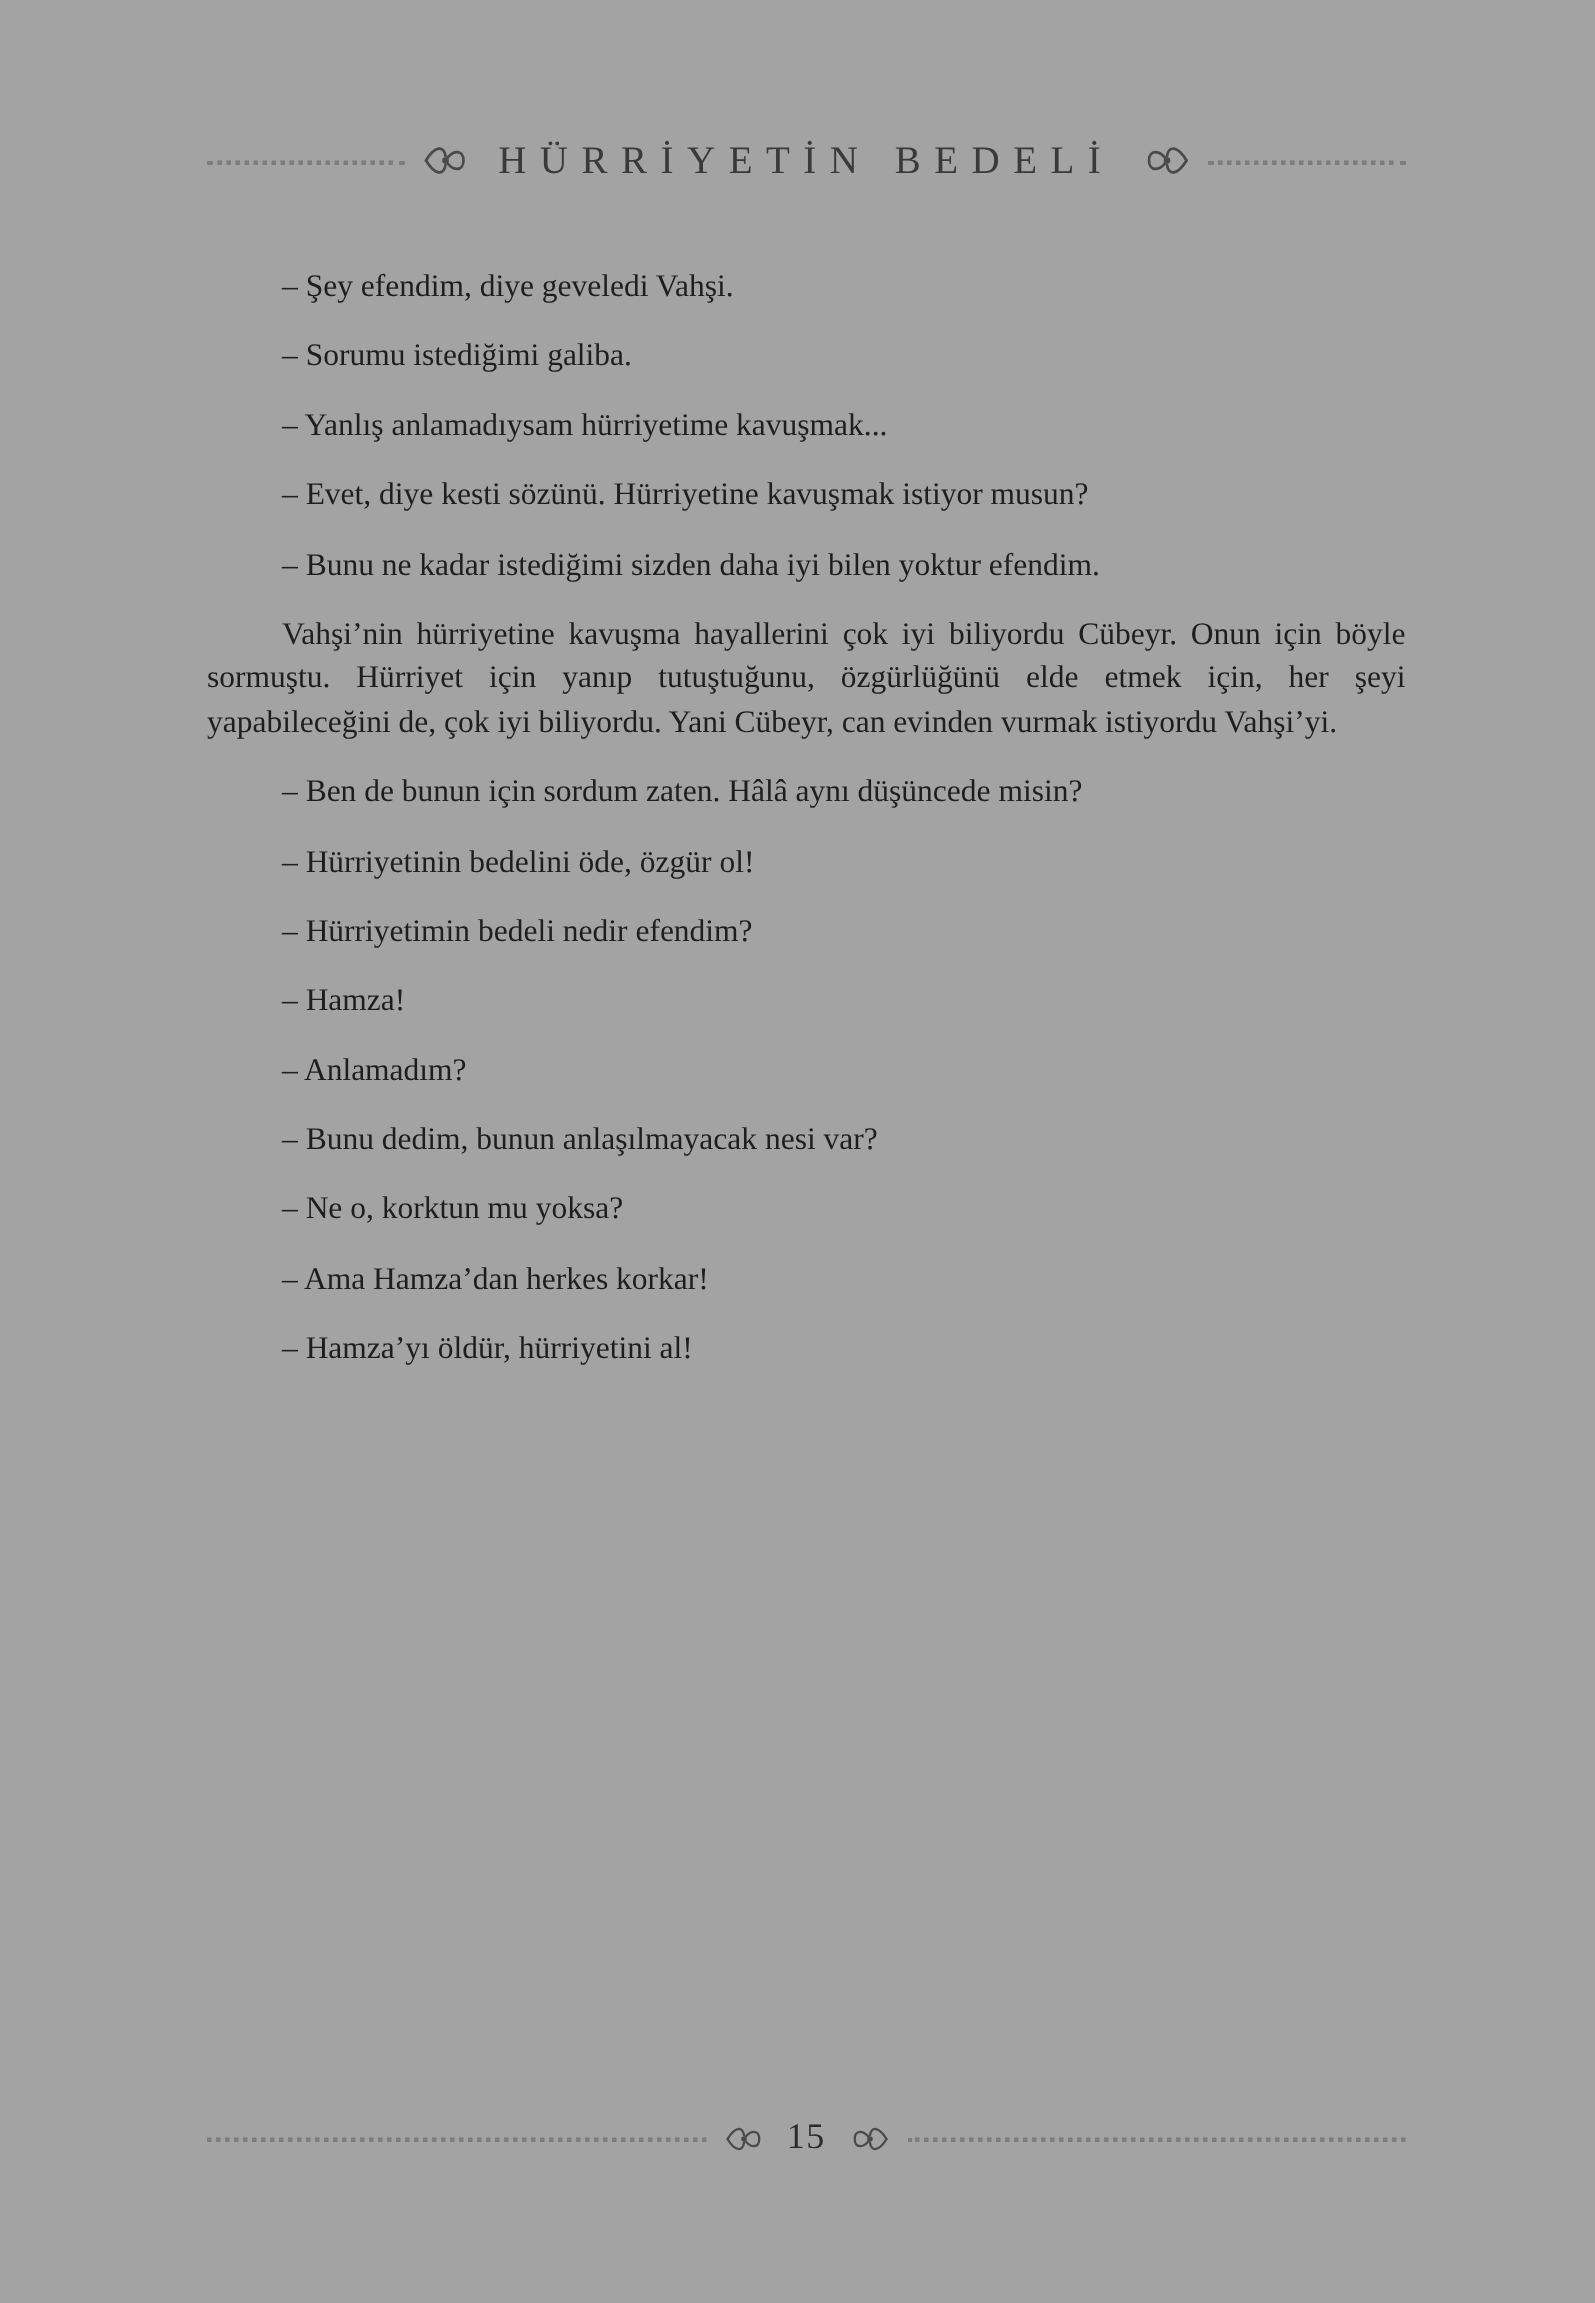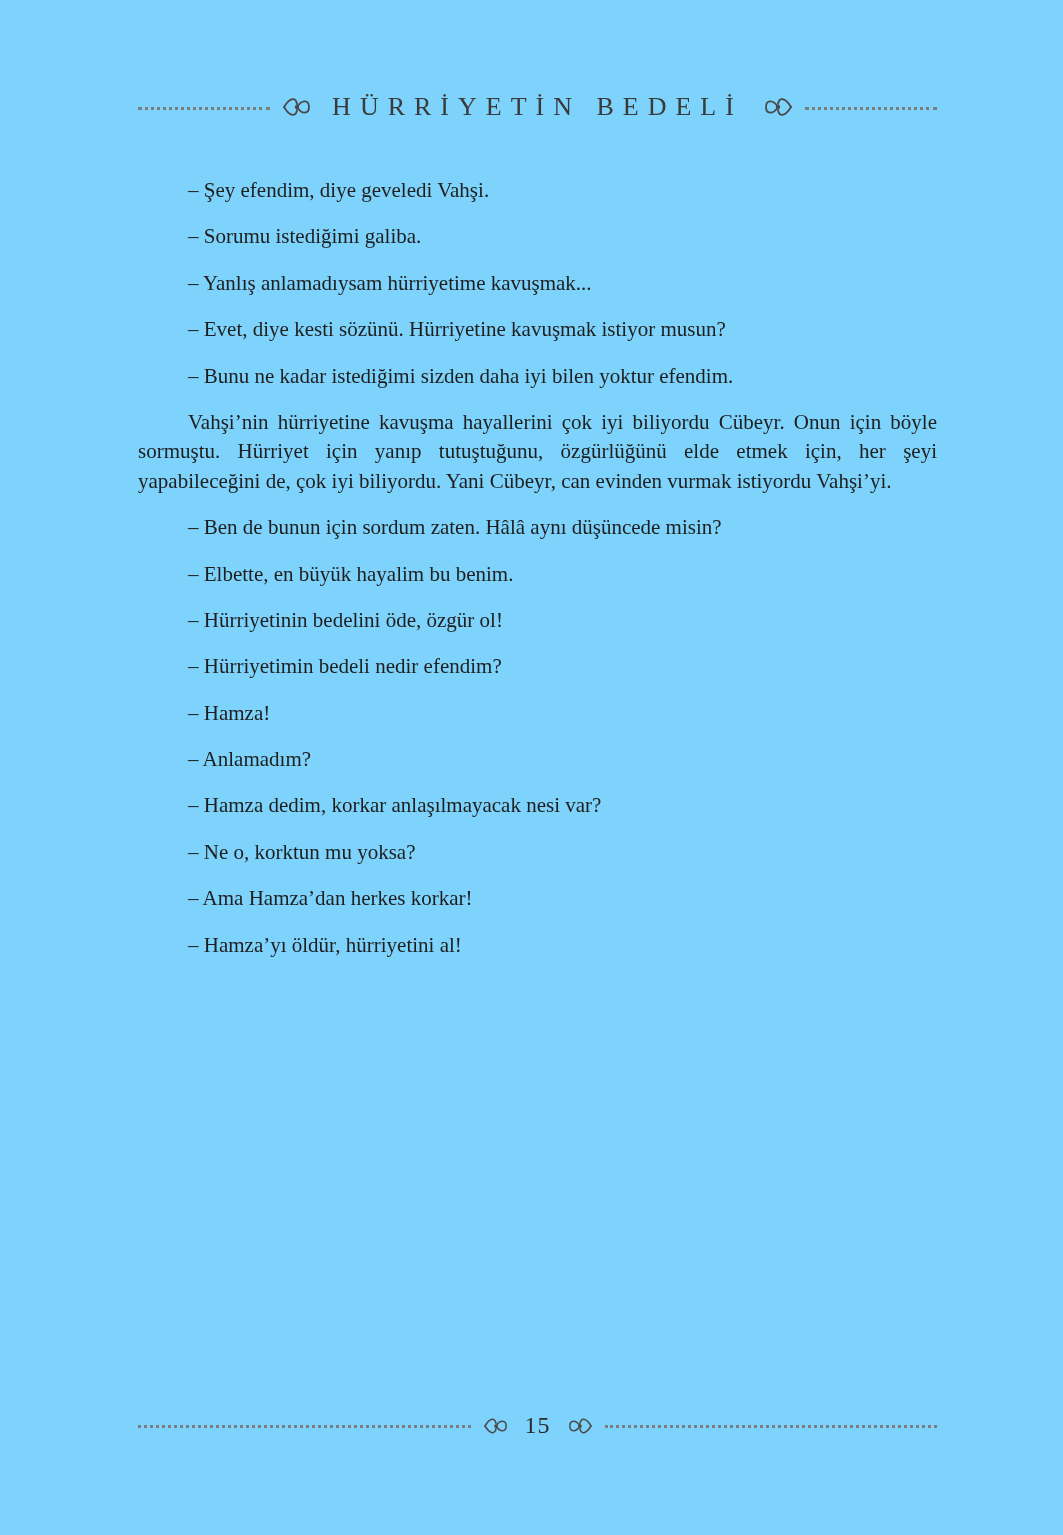--- a/index.html
+++ b/index.html
@@ -5,21 +5,21 @@
   html, body {
     margin: 0;
     padding: 0;
     background: #ffffff;
   }
   .page {
     position: relative;
     width: 1063px;
     height: 1535px;
     margin: 0 auto;
-    background: #7dd3fc;
+    background: #a3a3a3;
     box-sizing: border-box;
     padding: 92px 126px 0 138px;
     font-family: "Liberation Serif", "DejaVu Serif", serif;
     color: #1e1e1e;
     overflow: hidden;
   }
 
   
   .ornament-row {
     display: flex;
@@ -106,26 +106,25 @@
   </div>
 
   <div class="content">
     <p class="para">– Şey efendim, diye geveledi Vahşi.</p>
     <p class="para">– Sorumu istediğimi galiba.</p>
     <p class="para">– Yanlış anlamadıysam hürriyetime kavuşmak...</p>
     <p class="para">– Evet, diye kesti sözünü. Hürriyetine kavuşmak istiyor musun?</p>
     <p class="para">– Bunu ne kadar istediğimi sizden daha iyi bilen yoktur efendim.</p>
     <p class="para">Vahşi’nin hürriyetine kavuşma hayallerini çok iyi biliyordu Cübeyr. Onun için böyle sormuştu. Hürriyet için yanıp tutuştuğunu, özgürlüğünü elde etmek için, her şeyi yapabileceğini de, çok iyi biliyordu. Yani Cübeyr, can evinden vurmak istiyordu Vahşi’yi.</p>
     <p class="para">– Ben de bunun için sordum zaten. Hâlâ aynı düşüncede misin?</p>
-    <p class="para">– Elbette, en büyük hayalim bu benim.</p>
     <p class="para">– Hürriyetinin bedelini öde, özgür ol!</p>
     <p class="para">– Hürriyetimin bedeli nedir efendim?</p>
     <p class="para bold">– Hamza!</p>
     <p class="para">– Anlamadım?</p>
-    <p class="para">– Hamza dedim, korkar anlaşılmayacak nesi var?</p>
+    <p class="para">– Bunu dedim, bunun anlaşılmayacak nesi var?</p>
     <p class="para">– Ne o, korktun mu yoksa?</p>
     <p class="para">– Ama Hamza’dan herkes korkar!</p>
     <p class="para">– Hamza’yı öldür, hürriyetini al!</p>
   </div>
 
   <div class="ornament-row footer-row">
     <div class="dotted-rule"></div>
     <span class="fleuron">
       <svg width="26" height="22" viewBox="0 0 30 26" aria-hidden="true">
         <g fill="none" stroke="#4a4a4a" stroke-width="1.8" stroke-linecap="round">

